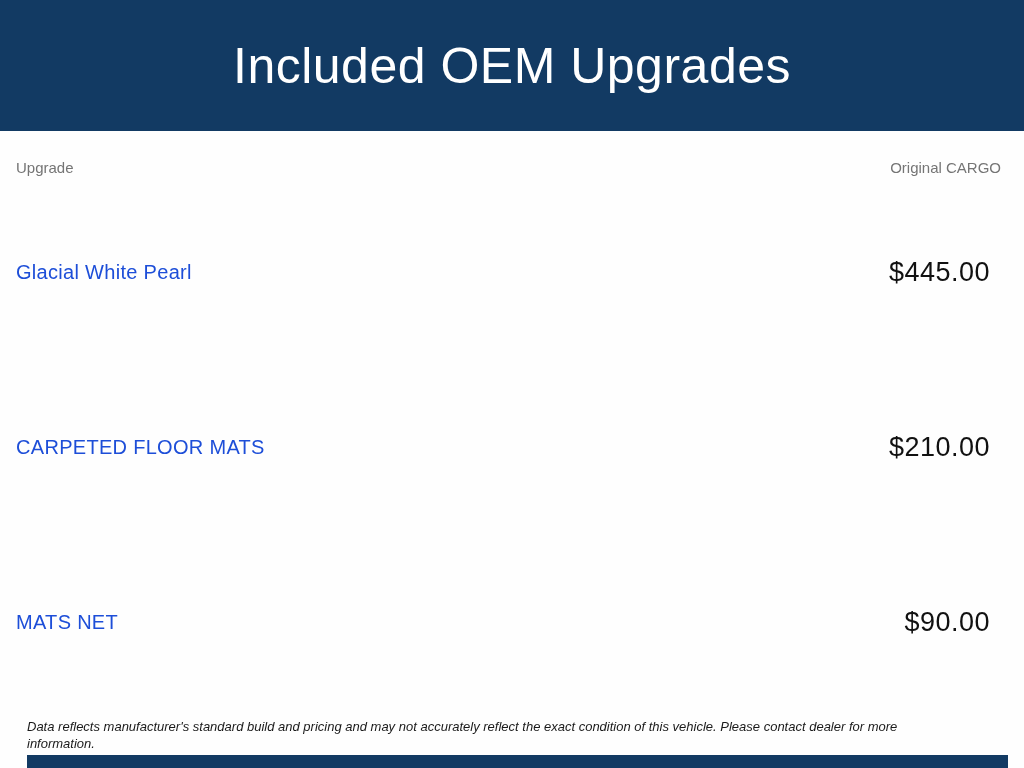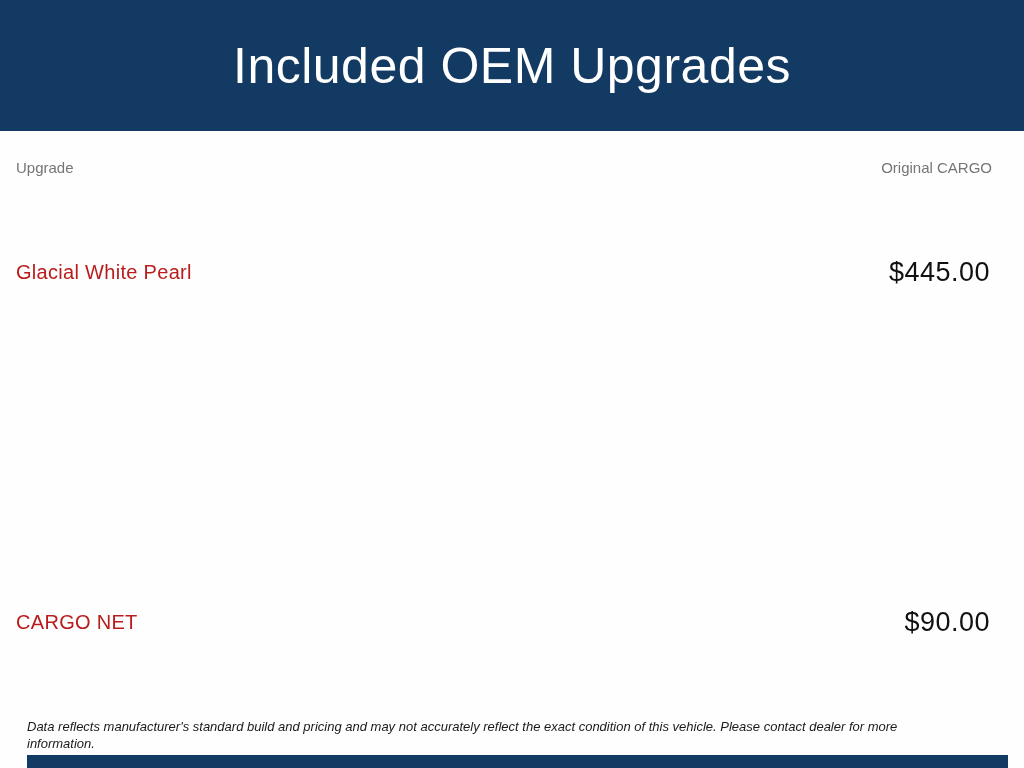--- a/index.html
+++ b/index.html
@@ -32,42 +32,42 @@
     color: #ffffff;
     font-size: 50px;
     font-weight: 400;
     letter-spacing: 0.5px;
     font-family: "Liberation Sans", sans-serif;
   }
   .col-headers {
     position: absolute;
     top: 158px;
     left: 16px;
-    right: 32px;
+    right: 23px;
     display: flex;
     justify-content: space-between;
     align-items: center;
     color: #757575;
     font-size: 15px;
     line-height: 20px;
   }
   .row {
     position: absolute;
     left: 16px;
     right: 34px;
     height: 40px;
     display: flex;
     justify-content: space-between;
     align-items: center;
   }
   .row-1 { top: 252px; }
   .row-2 { top: 427px; }
   .row-3 { top: 602px; }
   .row .name {
-    color: #b91c1c;
+    color: #1d4ed8;
     font-size: 20px;
     letter-spacing: 0.3px;
   }
   .row .price {
     color: #111111;
     font-size: 27px;
     letter-spacing: 0.5px;
   }
   .disclaimer {
     position: absolute;
@@ -101,23 +101,27 @@
   <div class="col-headers">
     <span>Upgrade</span>
     <span>Original CARGO</span>
   </div>
 
   <div class="row row-1">
     <span class="name">Glacial White Pearl</span>
     <span class="price">$445.00</span>
   </div>
 
+  <div class="row row-2">
+    <span class="name">CARPETED FLOOR MATS</span>
+    <span class="price">$210.00</span>
+  </div>
 
   <div class="row row-3">
-    <span class="name">CARGO NET</span>
+    <span class="name">MATS NET</span>
     <span class="price">$90.00</span>
   </div>
 
   <p class="disclaimer">Data reflects manufacturer's standard build and pricing and may not accurately reflect the exact condition of this vehicle. Please contact dealer for more information.</p>
 
   <div class="footer-bar"></div>
 
 </div>
 
 </body></html>

